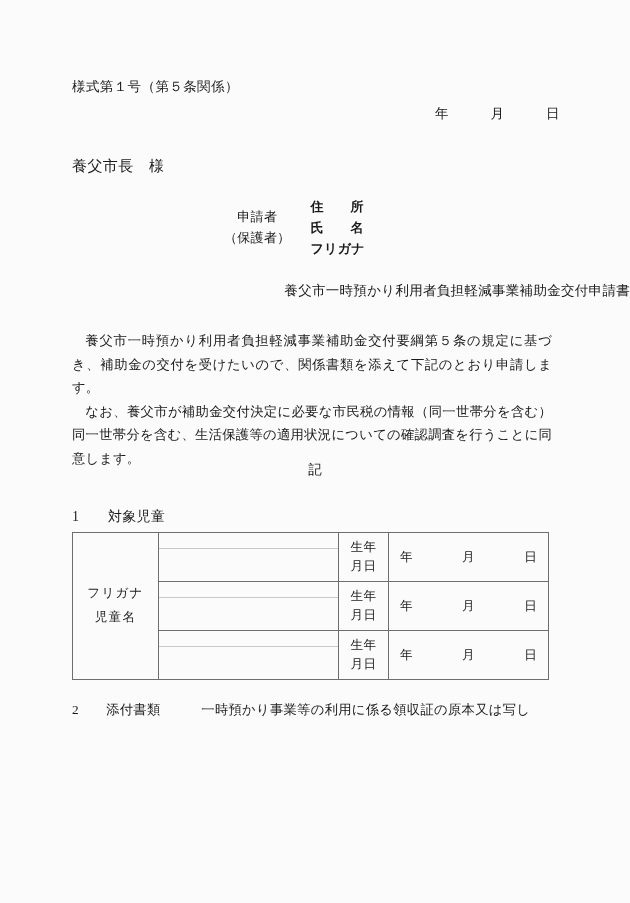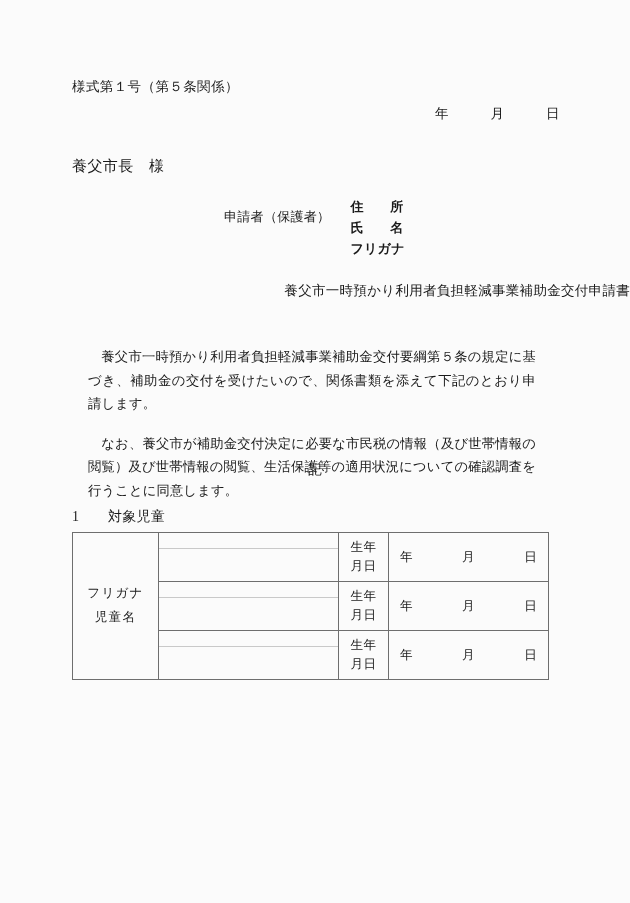--- a/index.html
+++ b/index.html
@@ -36,21 +36,21 @@
   .applicant {
     position: absolute;
     left: 224px;
     top: 196px;
     display: flex;
     align-items: flex-start;
     font-size: 13px;
   }
   .applicant-label {
     display: flex;
-    flex-direction: row;
+    flex-direction: column;
     align-items: center;
     line-height: 21px;
     padding-top: 10px;
     letter-spacing: .3px;
   }
   .applicant-fields {
     margin-left: 20px;
     line-height: 21px;
     letter-spacing: .3px;
     font-weight: bold;
@@ -71,21 +71,21 @@
   .body-block {
     position: absolute;
     left: 72px;
     top: 329px;
     width: 480px;
     font-size: 13.3px;
     line-height: 23.5px;
     letter-spacing: .15px;
     text-align: justify;
   }
-  .body-block p { margin: 16px; text-indent: 1em; }
+  .body-block p { margin: 0; text-indent: 1em; }
 
   
   .ki {
     position: absolute;
     left: 0; top: 461px;
     width: 630px;
     text-align: center;
     font-size: 13.5px;
   }
 
@@ -162,21 +162,21 @@
       <div>住　　所</div>
       <div>氏　　名</div>
       <div>フリガナ</div>
     </div>
   </div>
 
   <div class="doc-title">養父市一時預かり利用者負担軽減事業補助金交付申請書</div>
 
   <div class="body-block">
     <p>養父市一時預かり利用者負担軽減事業補助金交付要綱第５条の規定に基づき、補助金の交付を受けたいので、関係書類を添えて下記のとおり申請します。</p>
-    <p>なお、養父市が補助金交付決定に必要な市民税の情報（及び世帯情報の閲覧）及び世帯情報の閲覧、生活保護等の適用状況についての確認調査を行うことに同意します。</p>
+    <p>なお、養父市が補助金交付決定に必要な市民税の情報（同一世帯分を含む）同一世帯分を含む、生活保護等の適用状況についての確認調査を行うことに同意します。</p>
   </div>
 
   <div class="ki">記</div>
 
   <div class="t sec-1">1　　対象児童</div>
 
   <table class="child-table">
     <colgroup>
       <col class="col-label">
         <col class="col-name">
@@ -232,14 +232,15 @@
           <span>年</span>
           <span style="display:inline-block;width:42px"></span>
           <span>月</span>
           <span style="display:inline-block;width:42px"></span>
           <span>日</span>
         </td>
       </tr>
     </tbody>
   </table>
 
+  <div class="t sec-2">2　　添付書類　　　一時預かり事業等の利用に係る領収証の原本又は写し</div>
 
 </div>
 
 </body></html>

